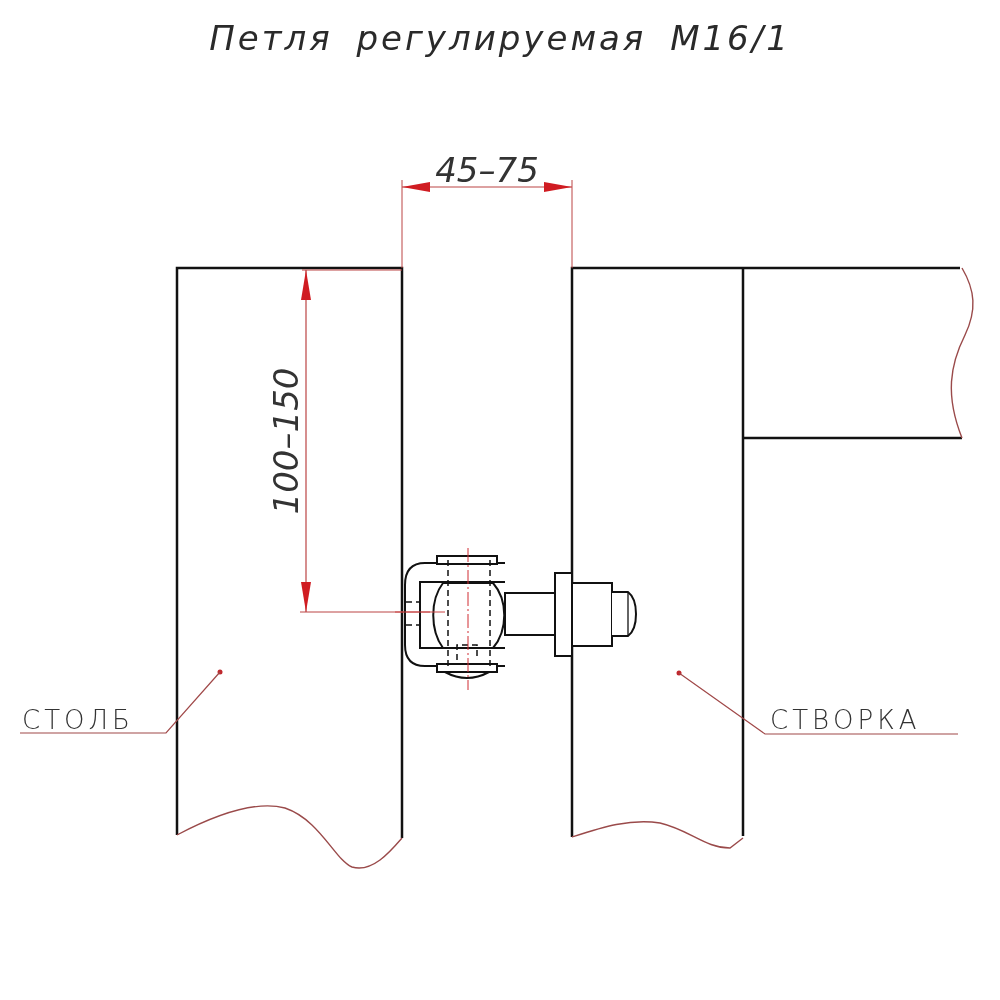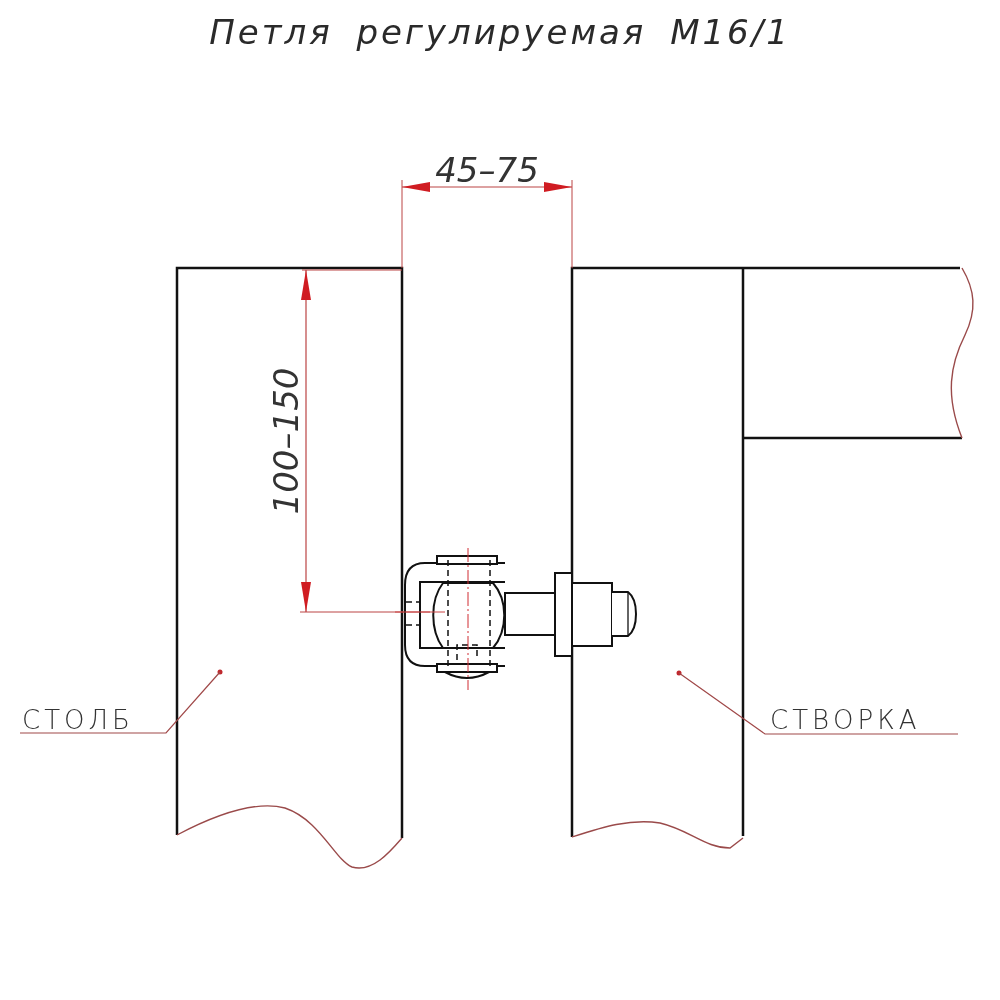--- a/index.html
+++ b/index.html
@@ -1,18 +1,18 @@
 <!DOCTYPE html>
 <html><head>
 <meta charset="utf-8">
 <style>
   html, body { margin: 0; padding: 0; background: #ffffff; }
   body { width: 1000px; height: 1000px; position: relative; overflow: hidden; }
   .title {
-    position: absolute; left: 0; top: 12px; width: 1000px; text-align: center;
+    position: absolute; left: 0; top: 18px; width: 1000px; text-align: center;
     font-family: "DejaVu Sans", sans-serif; font-style: italic; font-weight: 300;
     font-size: 34px; color: #2a2a2a; letter-spacing: 3px; word-spacing: 10px;
   }
   svg { position: absolute; left: 0; top: 0; }
   .lbl {
     font-family: "DejaVu Sans", sans-serif; font-weight: 300; fill: #333;
   }
 </style>
 </head>
 <body>

